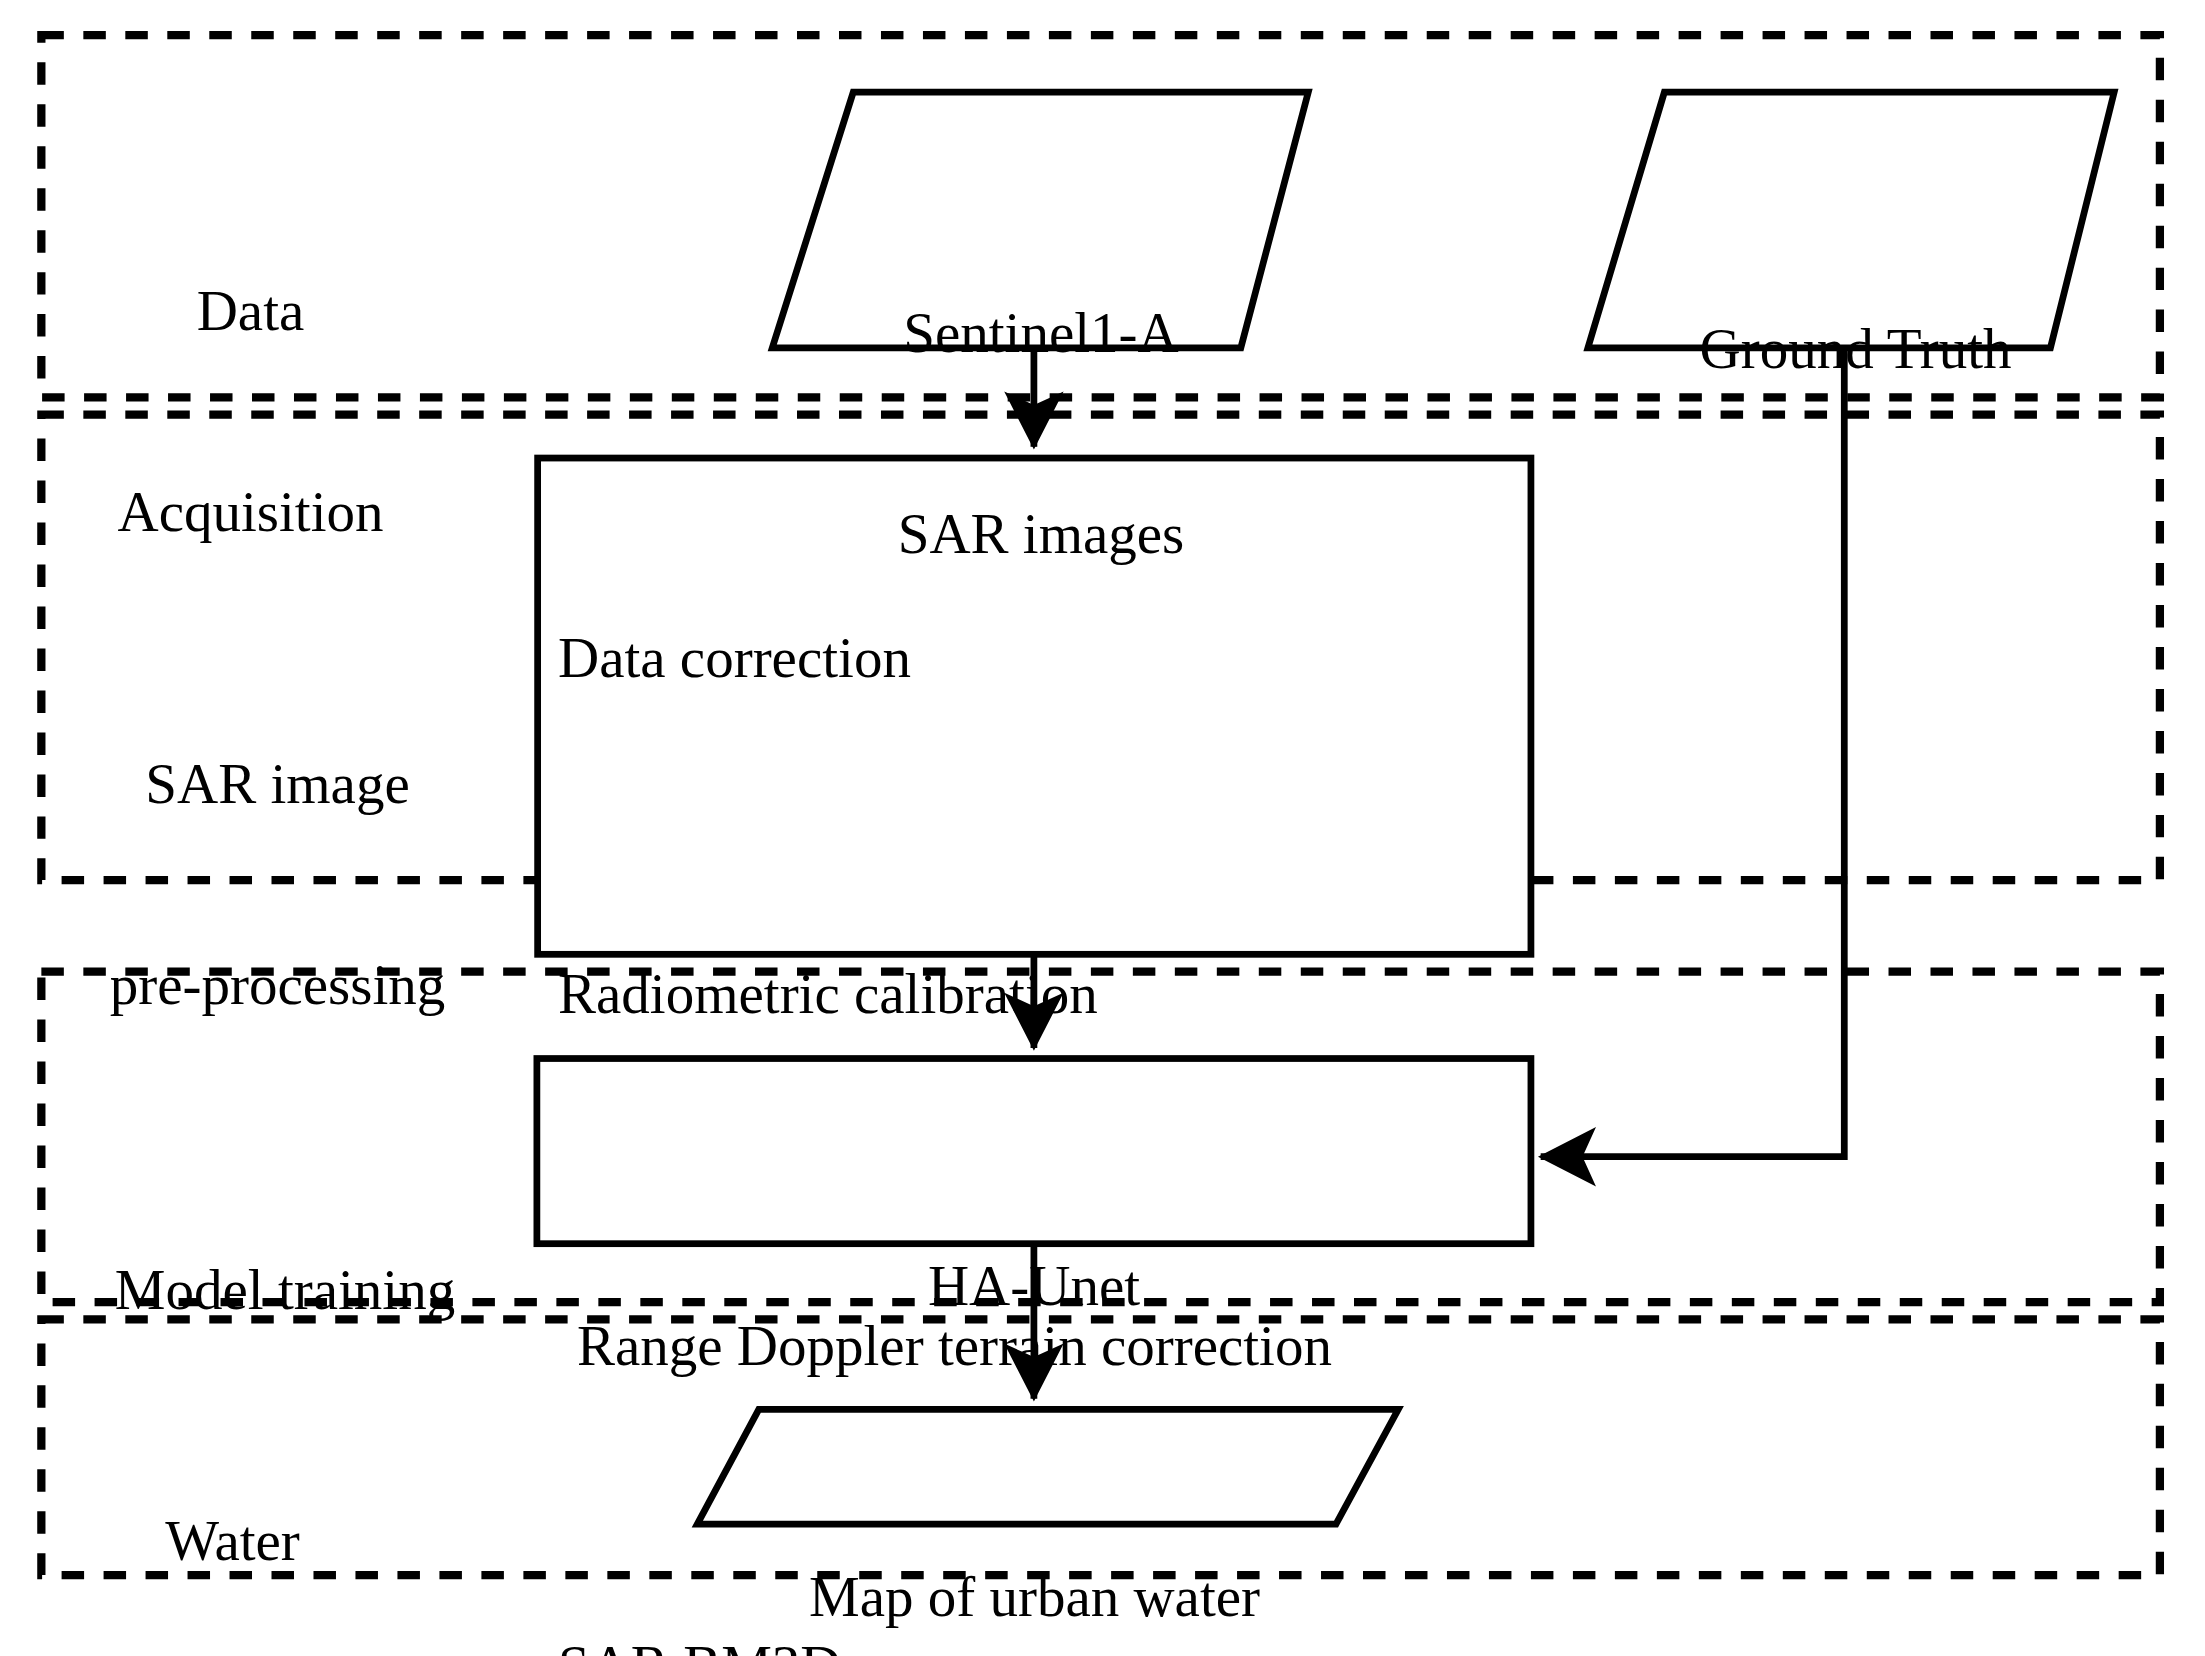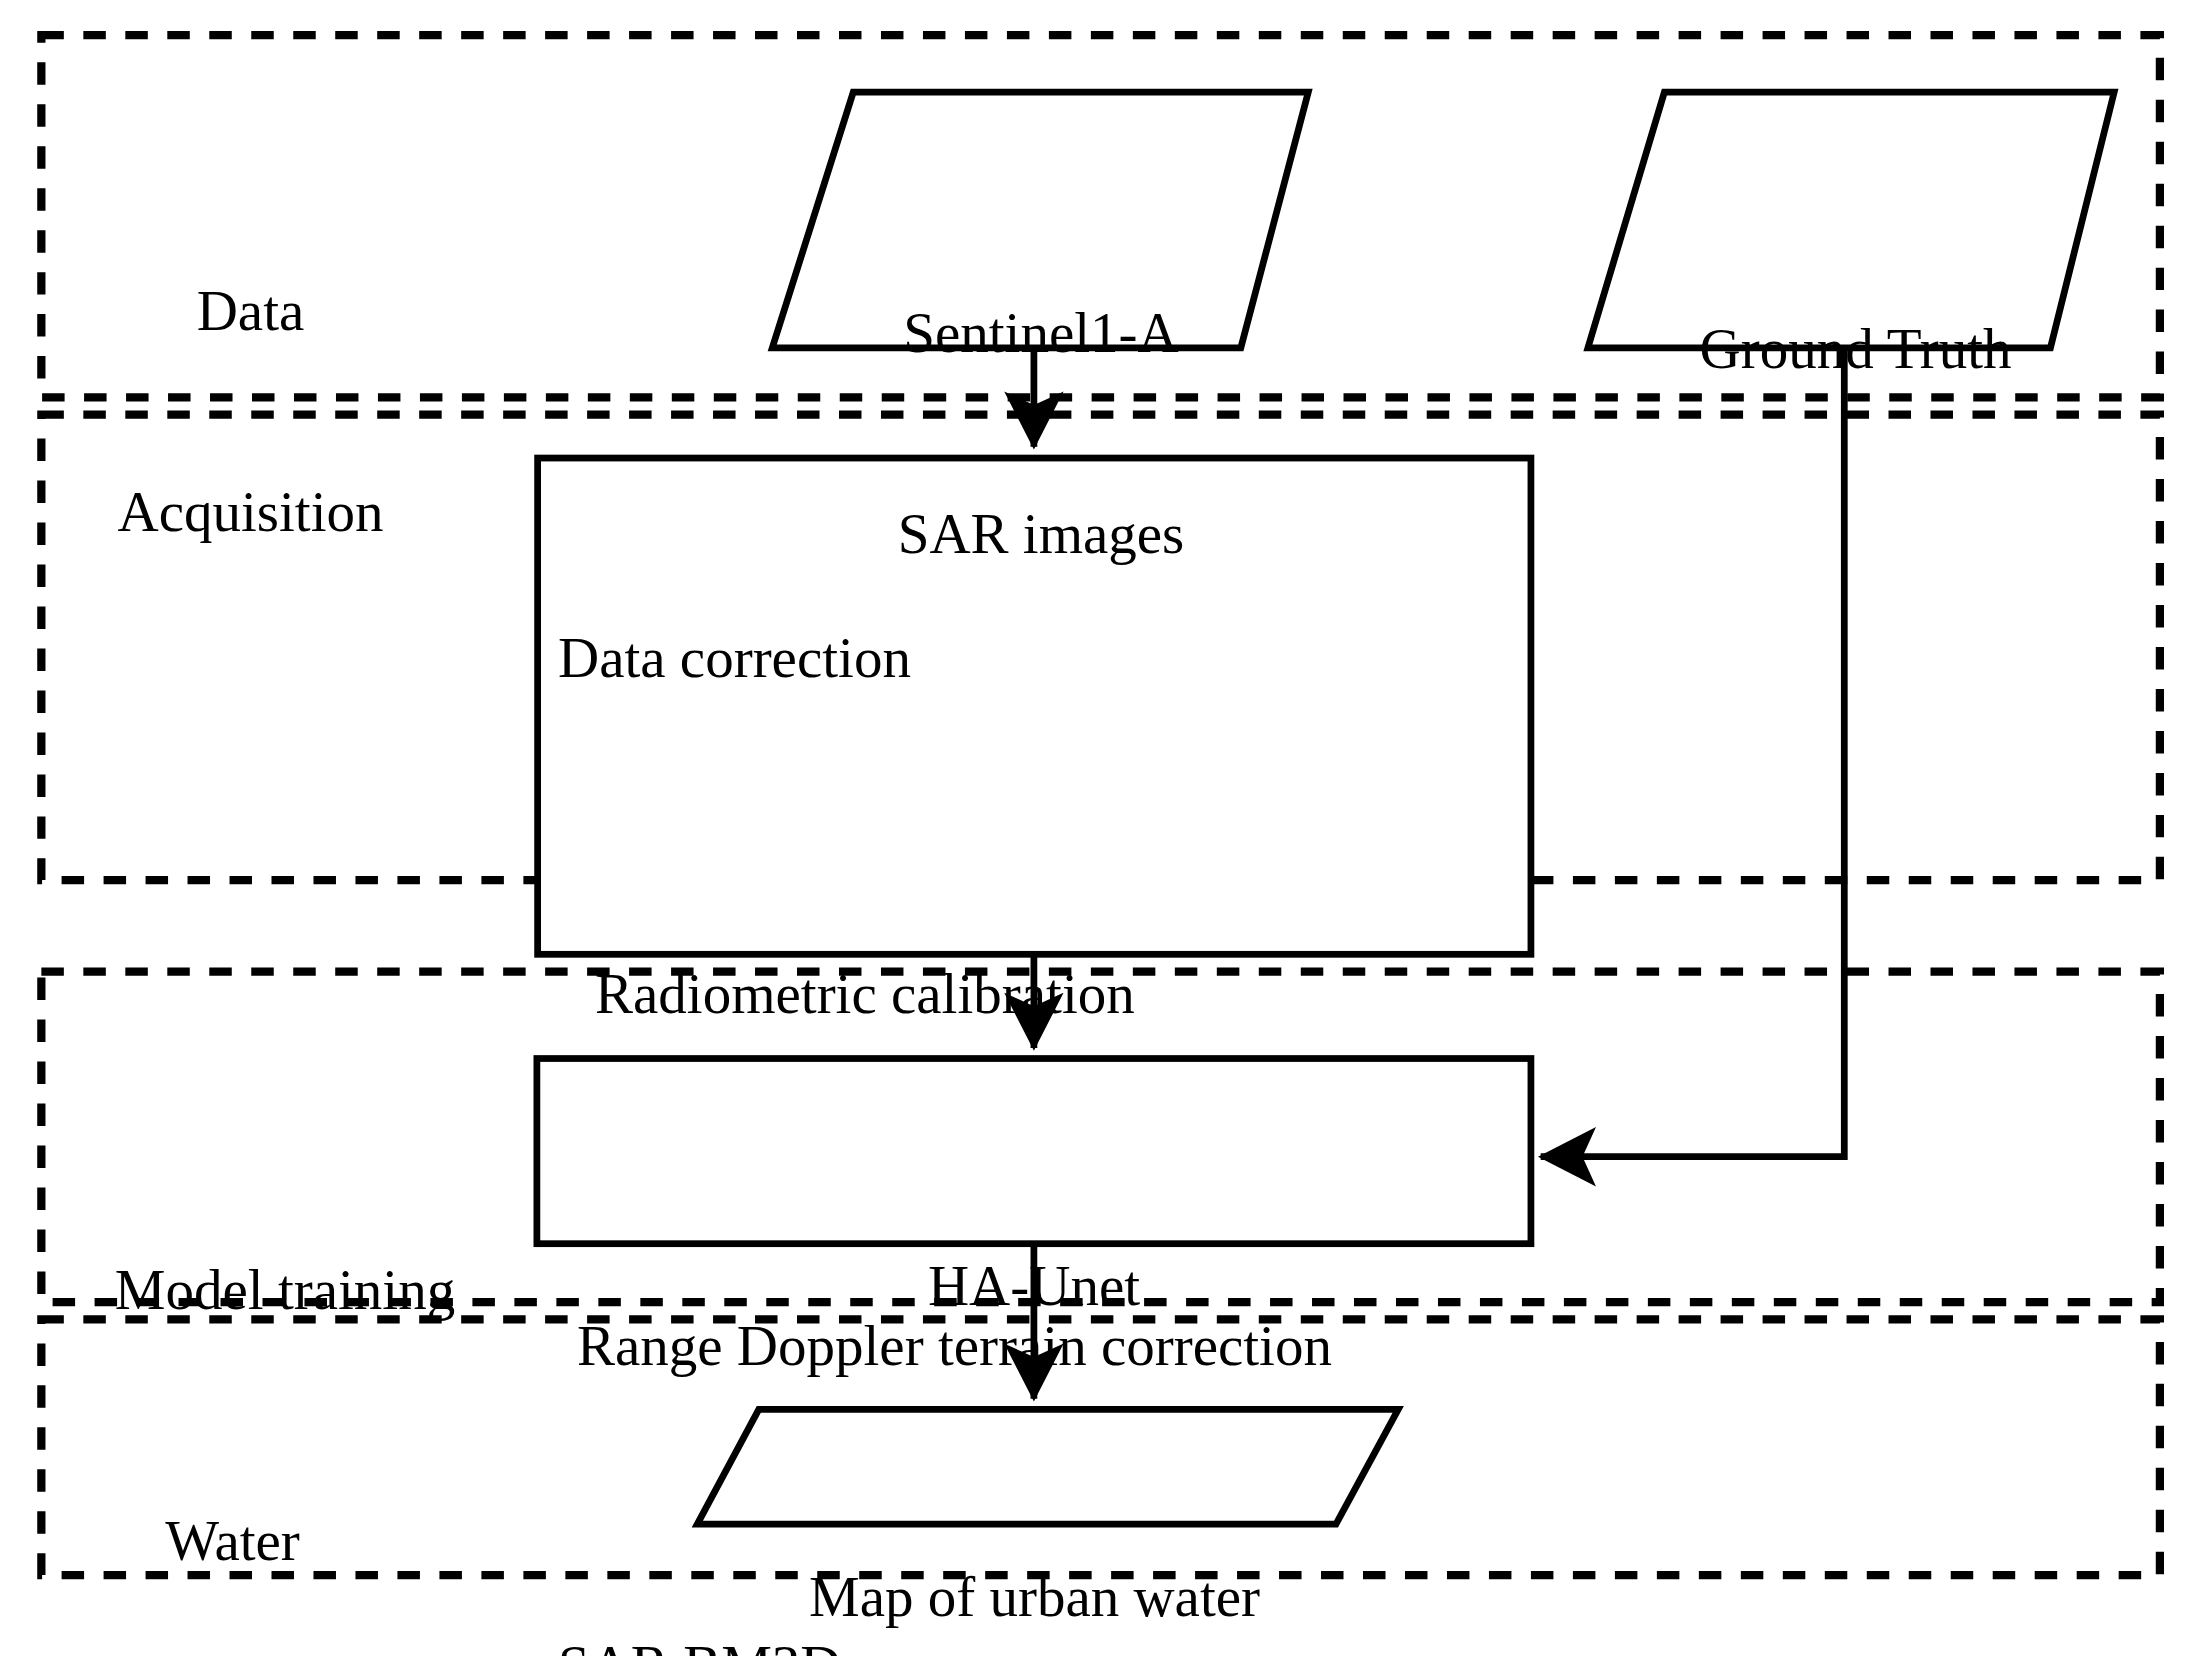--- a/index.html
+++ b/index.html
@@ -87,20 +87,24 @@
     <path d="M 2460,464 L 2460,1543 L 2055,1543" fill="none" stroke="#000000" stroke-width="9" marker-end="url(#arrowhead)"></path>
 
     <line x1="1379" y1="1659" x2="1379" y2="1866" stroke="#000000" stroke-width="9" marker-end="url(#arrowhead)"></line>
   </svg>
 
   <div class="txt stage-label" style="left:52px; top:142px; width:397px;">
     <span>Data</span>
     <span>Acquisition</span>
   </div>
 
+  <div class="txt stage-label" style="left:45px; top:615px; width:465px;">
+    <span>SAR image</span>
+    <span>pre-processing</span>
+  </div>
 
   <div class="txt stage-label" style="left:45px; top:1121px; width:480px;">
     <span>Model training</span>
   </div>
 
   <div class="txt stage-label" style="left:34px; top:1372px; width:397px;">
     <span>Water</span>
     
   </div>
 
@@ -110,21 +114,21 @@
   </div>
 
   <div class="txt node-label" style="left:1597px; top:180px; width:517px;">
     <span>Ground Truth</span>
   </div>
 
   <div style="position:absolute; left:558px; top:489px; width:967px;">
     <div class="txt list-line" style="position:relative; left:0; top:0;">
       <span>Data correction</span>
     </div>
-    <div class="txt list-line" style="position:relative; left:0; top:0;margin-left:37px;">
+    <div class="txt list-line" style="position:relative; left:0; top:0;">
       <span>Radiometric calibration</span>
     </div>
     <div class="txt list-line" style="position:relative; left:0; top:16px;margin-left:19px;">
       <span>Range Doppler terrain correction</span>
     </div>
     <div class="txt list-line" style="position:relative; left:0; top:0;">
       <span>SAR BM3D</span>
     </div>
 
   </div>

